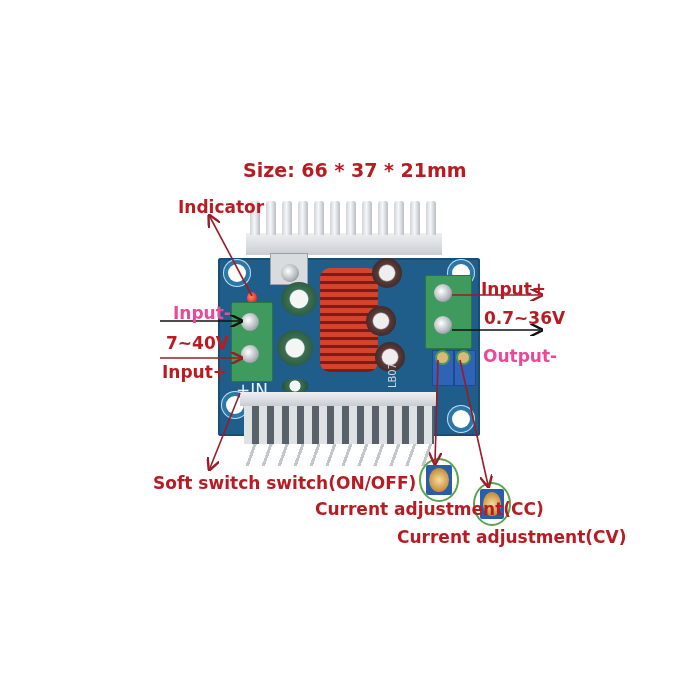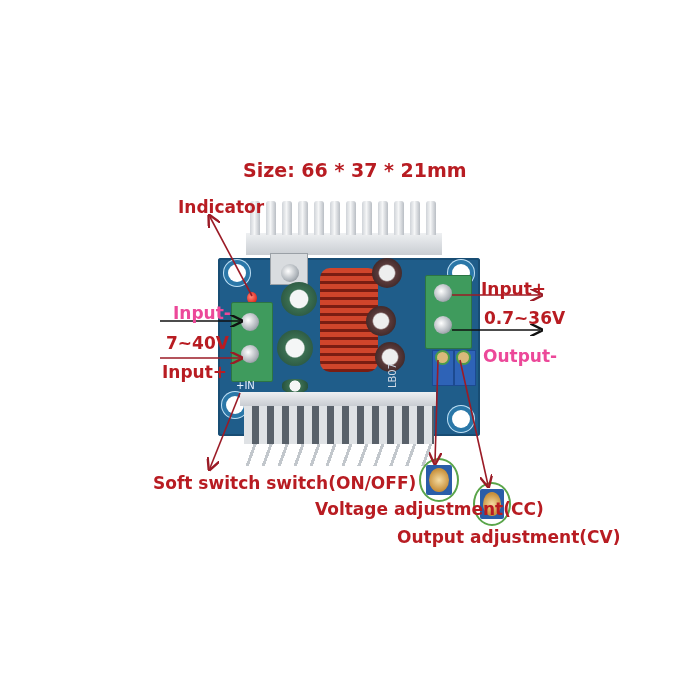--- a/index.html
+++ b/index.html
@@ -33,21 +33,21 @@
     background: repeating-linear-gradient(180deg,#d0452b 0 5px,#7a1d12 5px 8px); border-radius: 10px; }
   #led { left: 247px; top: 292px; width: 10px; height: 12px; border-radius: 50%;
          background: radial-gradient(circle at 40% 40%, #ff8a7a, #e0261b 70%); }
   .pot { position: absolute; width: 20px; height: 34px; background: #2e63b7; border: 1px solid #1c4a90; }
   .potknob { position: absolute; width: 11px; height: 11px; border-radius: 50%; background: #d9b97a; border: 2px solid #4c9c4a; }
   .zoom-pot { position: absolute; border: 2px solid #5aa54a; border-radius: 50%; }
   .zoom-pot .sq { position: absolute; left: 5px; top: 5px; right: 5px; bottom: 5px; background: #2a5da8; border-radius: 2px; }
   .zoom-pot .kn { position: absolute; left: 8px; top: 8px; right: 8px; bottom: 8px; border-radius: 50%;
                   background: radial-gradient(circle,#f5dca2,#c8903b 70%); }
   svg#arrows { position: absolute; left: 0; top: 0; }
-  .pcbtext { position: absolute; color: #e8f2ff; font-size: 10px; font-family: "DejaVu Sans", sans-serif; }
+  .pcbtext { position: absolute; color: #e8f2ff; font-size: 17px; font-family: "DejaVu Sans", sans-serif; }
 </style>
 </head>
 <body>
 
 <div id="title" class="lbl red">Size: 66 * 37 * 21mm</div>
 
 <div id="pcb" class="abs">
   <div class="hole" style="left:10px;top:6px"></div>
   <div class="hole" style="left:234px;top:6px"></div>
   <div class="hole" style="left:234px;top:152px"></div>
@@ -141,14 +141,14 @@
 </svg>
 
 <div class="lbl red small" style="left:178px;top:197px">Indicator</div>
 <div class="lbl blk small" style="left:173px;top:303px">Input-</div>
 <div class="lbl red small" style="left:166px;top:333px">7~40V</div>
 <div class="lbl red small" style="left:162px;top:362px">Input+</div>
 <div class="lbl red small" style="left:481px;top:279px">Input+</div>
 <div class="lbl red small" style="left:484px;top:308px">0.7~36V</div>
 <div class="lbl blk small" style="left:483px;top:346px">Output-</div>
 <div class="lbl red small" style="left:153px;top:473px">Soft switch switch(ON/OFF)</div>
-<div class="lbl red small" style="left:315px;top:499px">Voltage adjustment(CC)</div>
-<div class="lbl red small" style="left:397px;top:527px">Output adjustment(CV)</div>
+<div class="lbl red small" style="left:315px;top:499px">Current adjustment(CC)</div>
+<div class="lbl red small" style="left:397px;top:527px">Current adjustment(CV)</div>
 
 </body></html>

